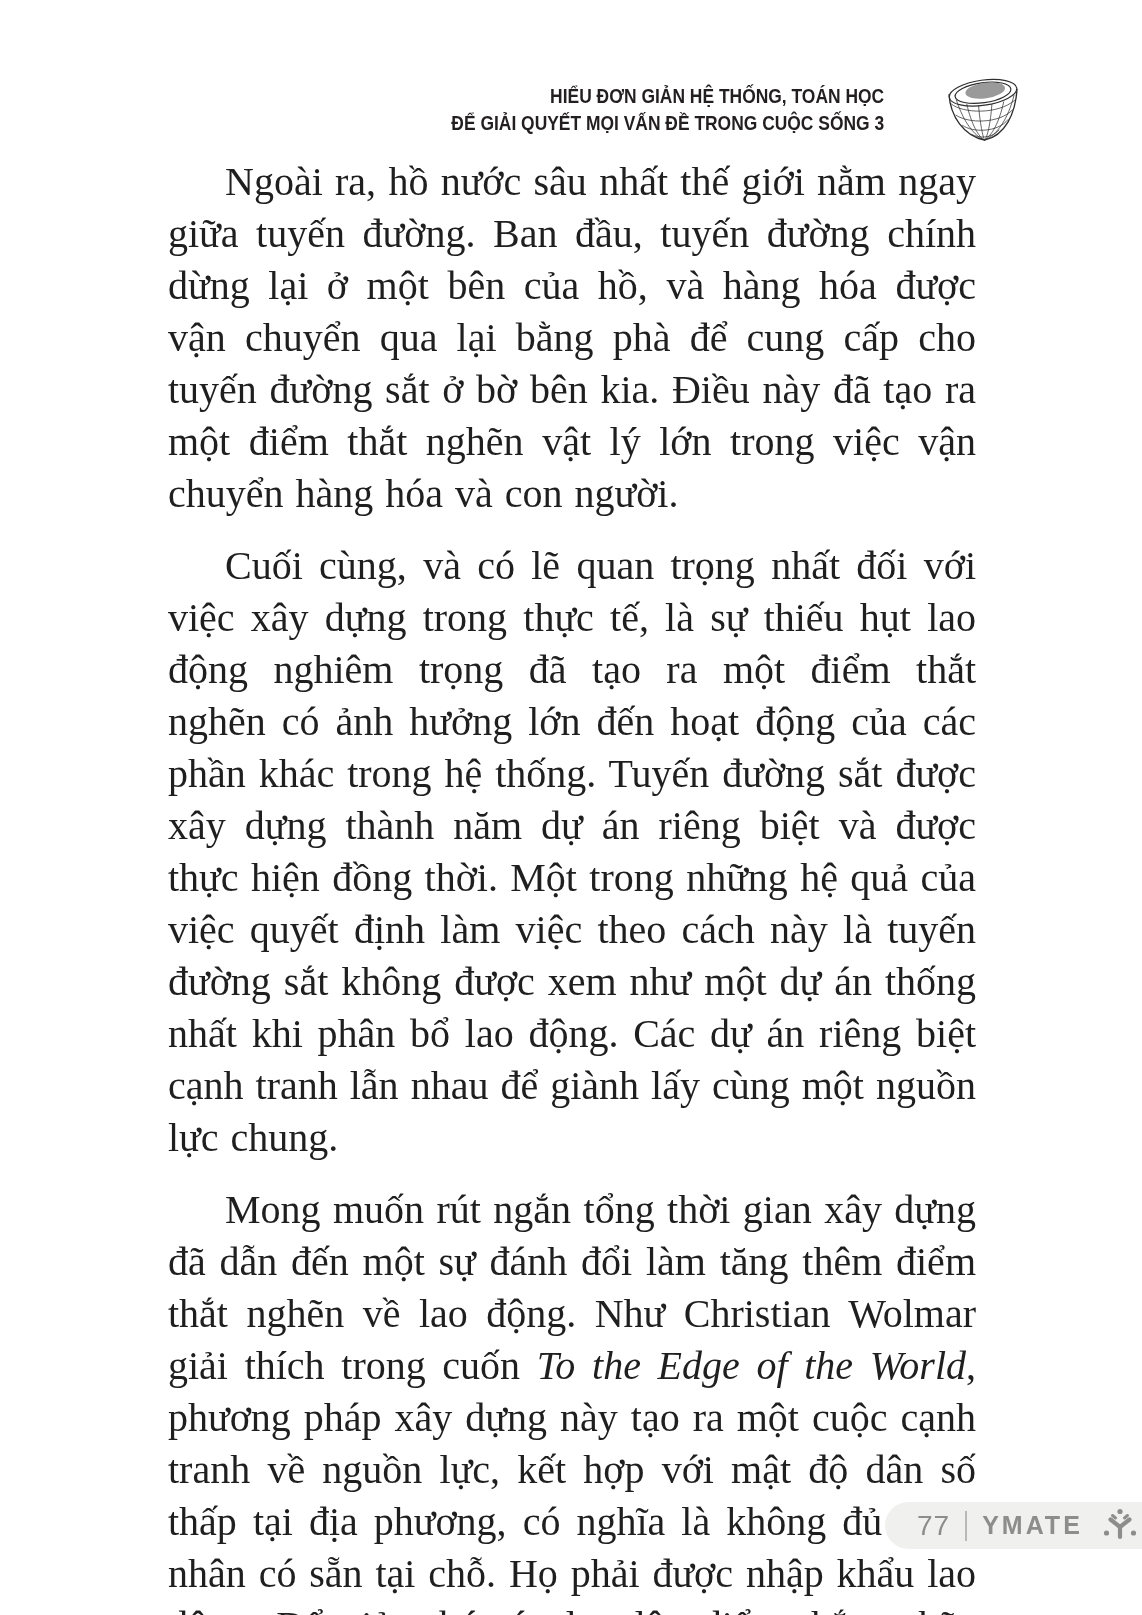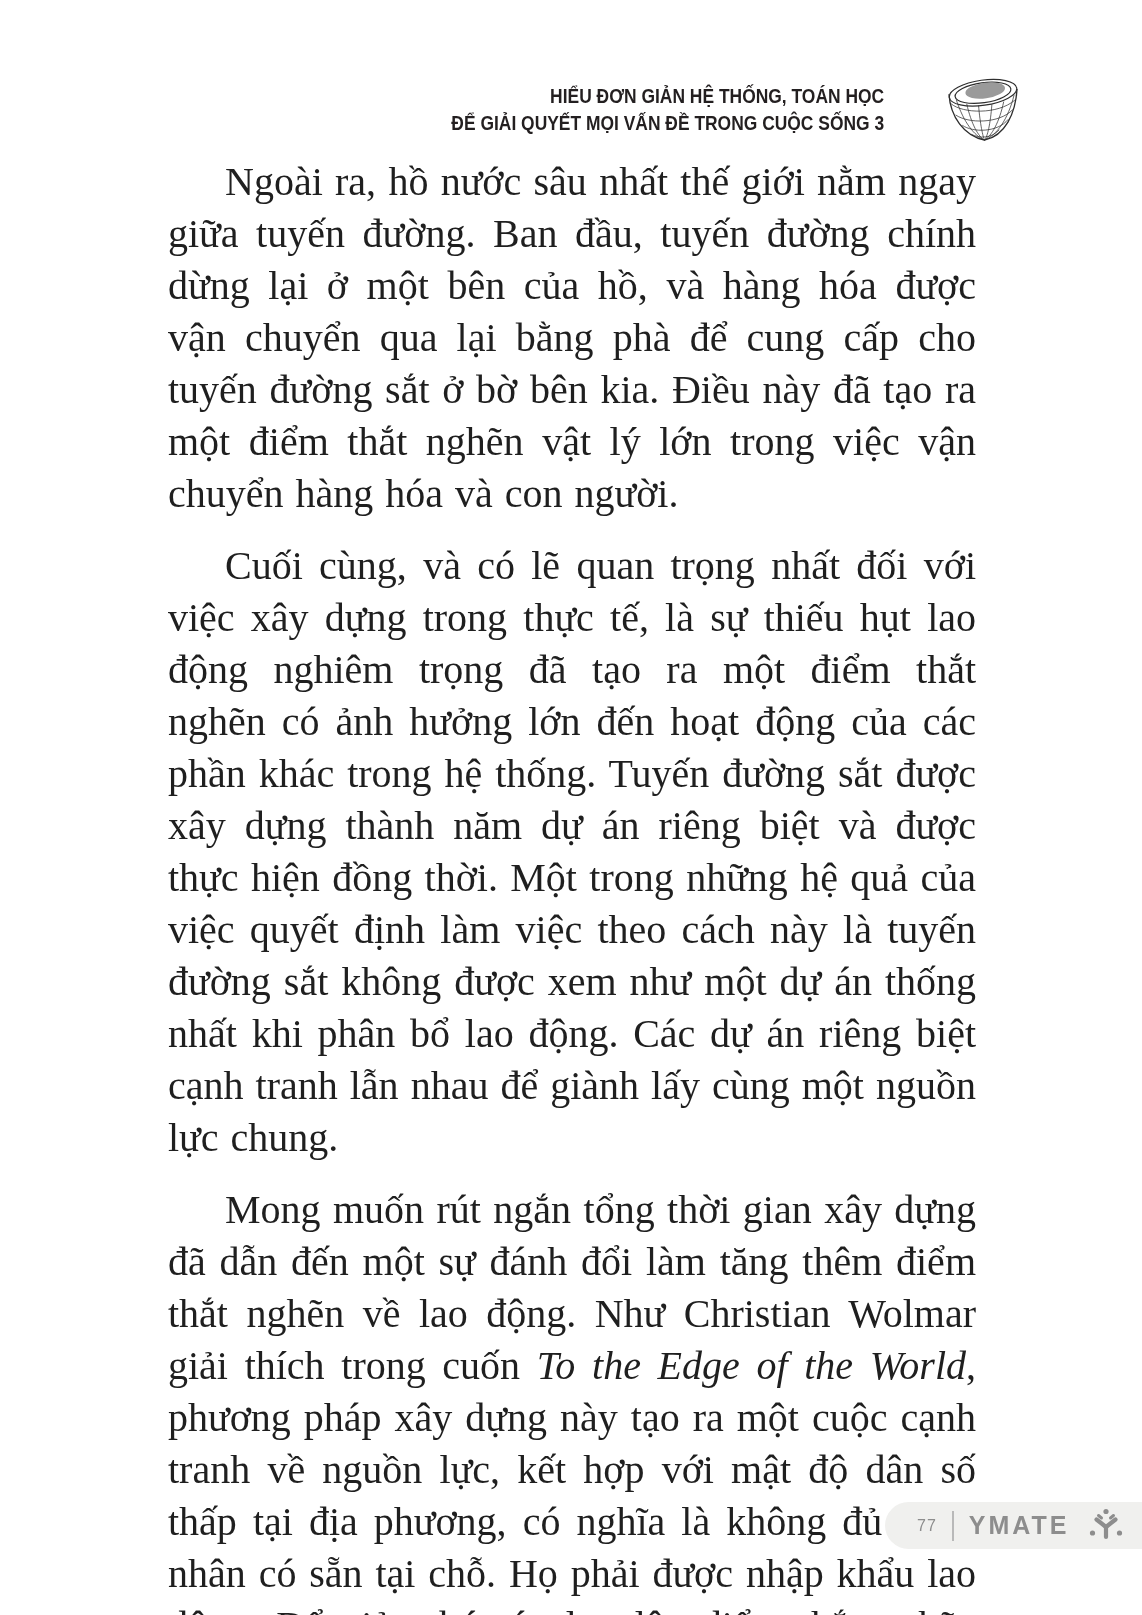--- a/index.html
+++ b/index.html
@@ -69,21 +69,21 @@
     background:var(--footer-bg);
     border-radius:24px;
     display:flex;
     align-items:center;
     padding-left:32px;
     gap:15px;
     font-family:"Liberation Sans", sans-serif;
     color:var(--footer-fg);
   }
   .footer-page{
-    font-size:16px;
+    font-size:28px;
     letter-spacing:1px;
   }
   .footer-divider{
     width:2px;
     height:30px;
     background:#b9b9b9;
   }
   .footer-brand{
     font-size:25px;
     font-weight:bold;

